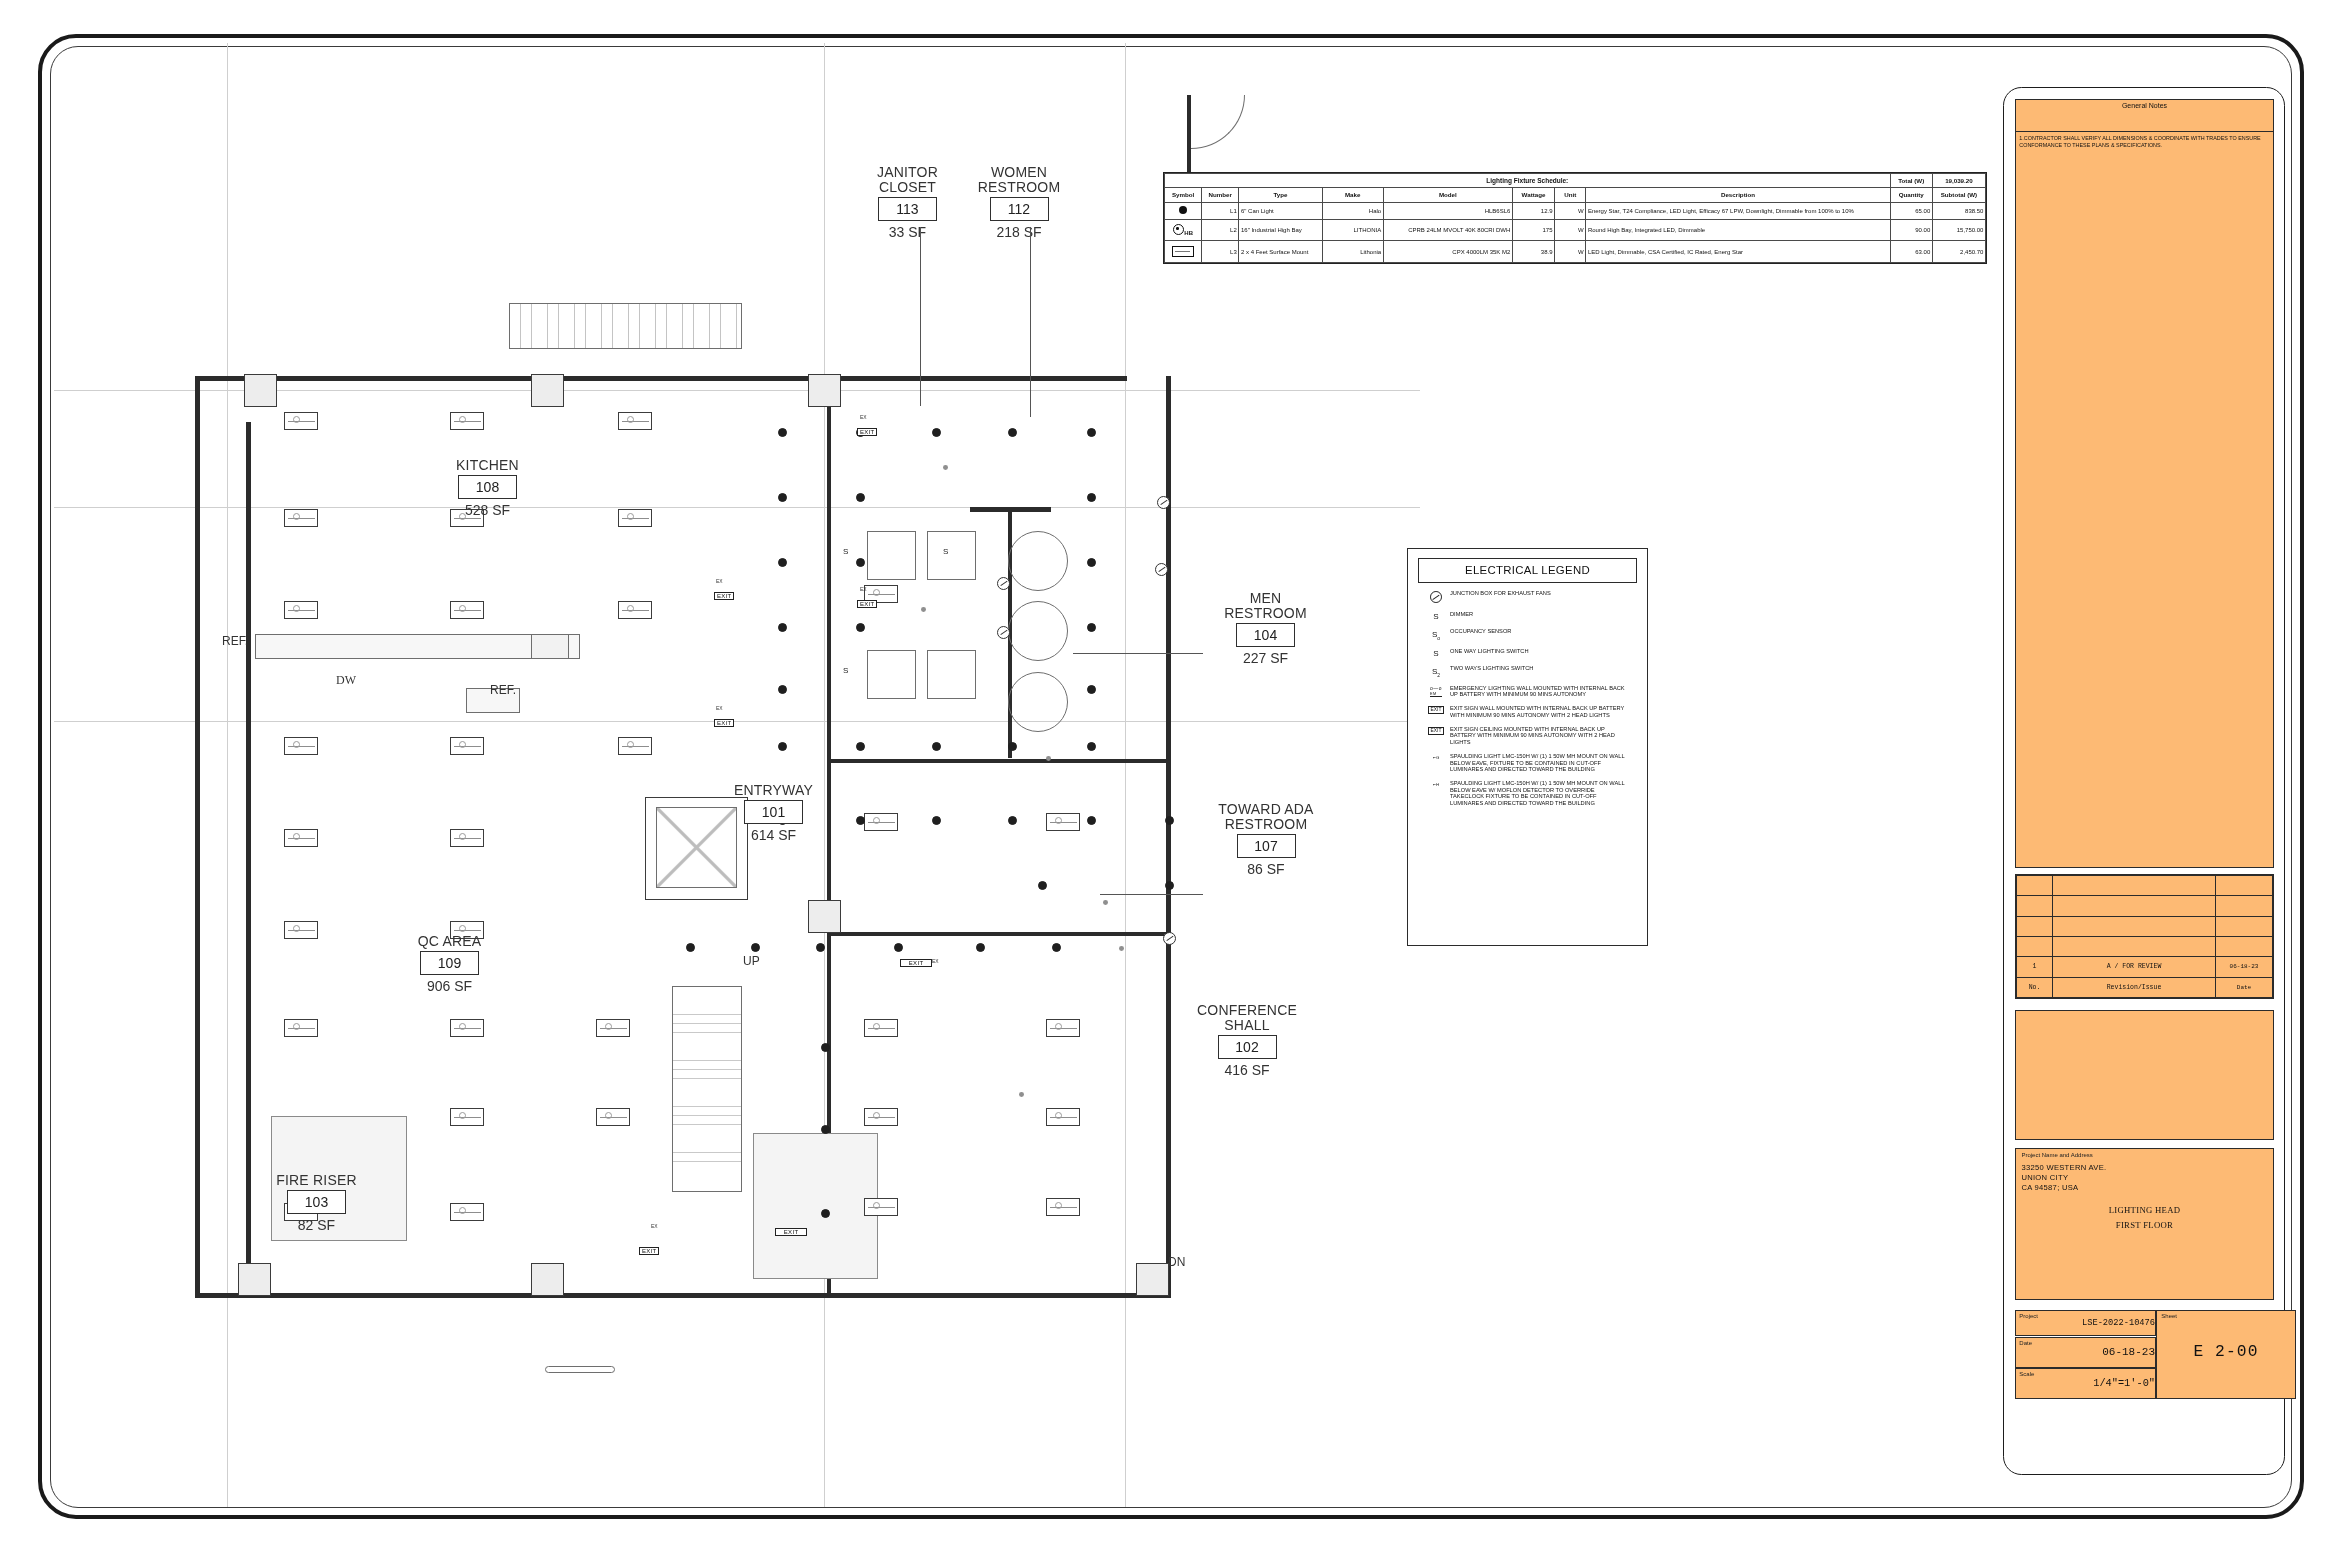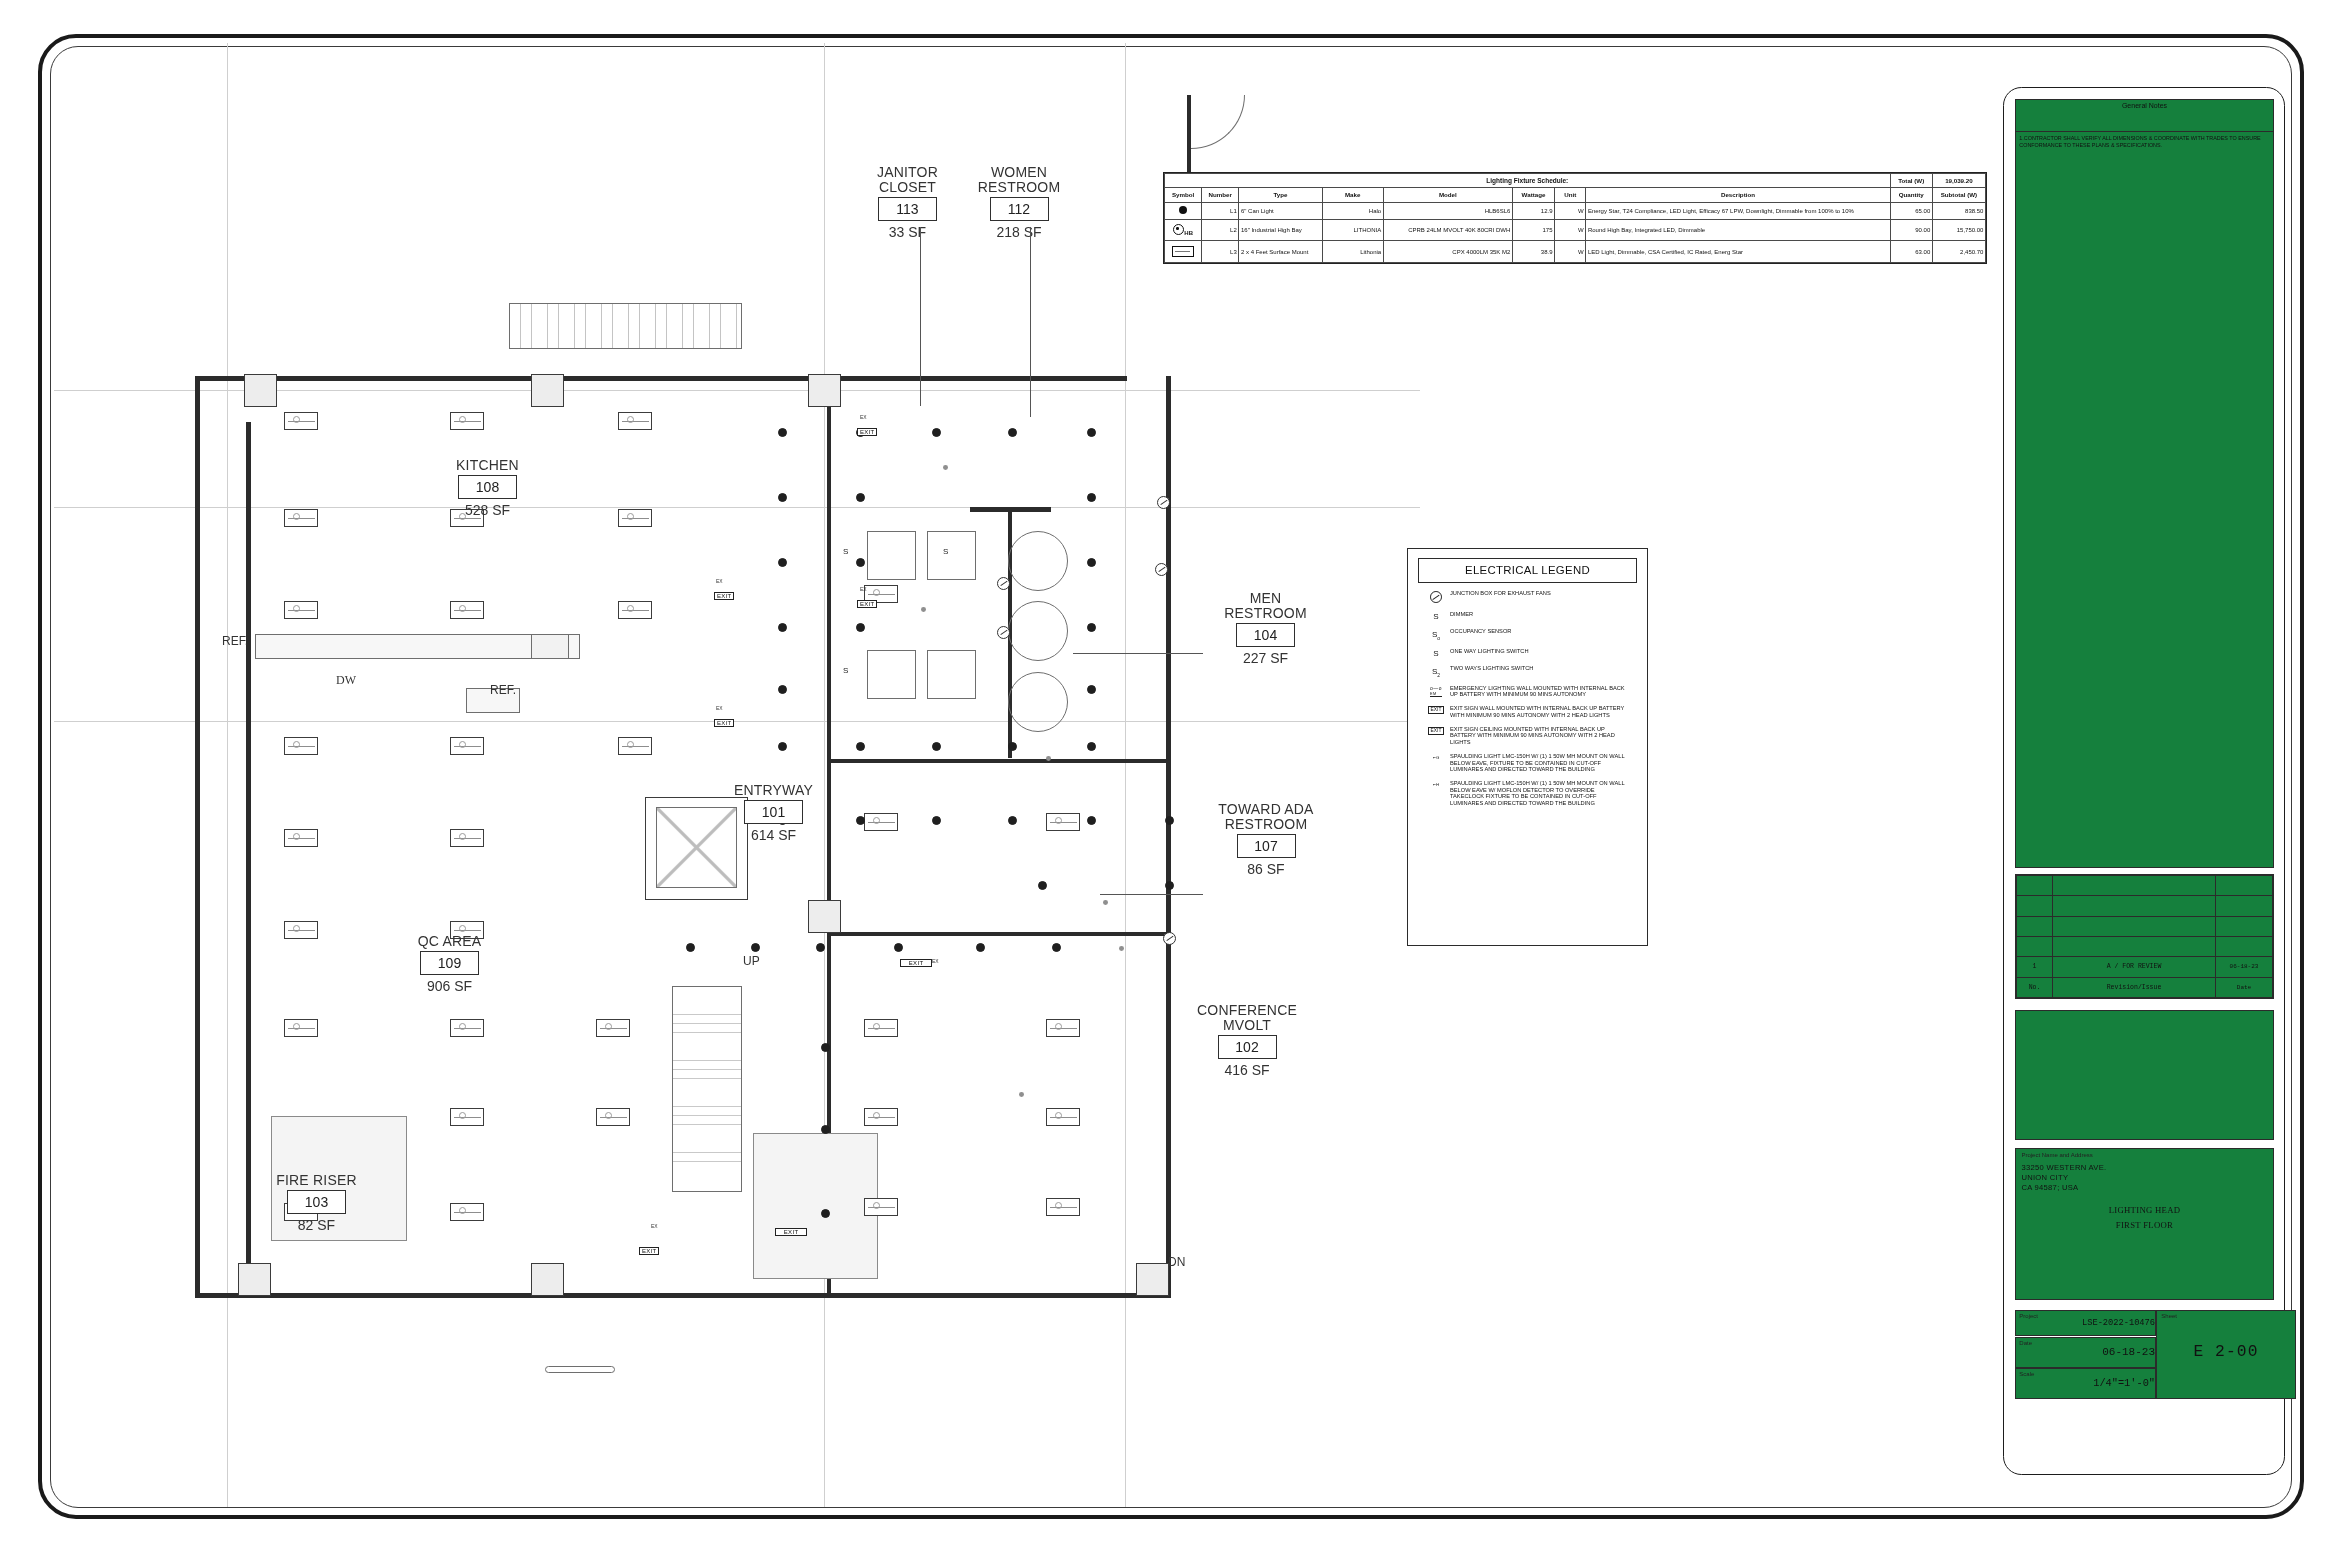--- a/index.html
+++ b/index.html
@@ -59,21 +59,21 @@
   
   #legend{position:absolute;left:1407px;top:548px;width:241px;height:398px;border:1.1px solid #2b2b2b;background:#fff;box-sizing:border-box;}
   #legend .lg-title{margin:8.7px auto 0;width:217px;height:23px;border:1.1px solid #2b2b2b;display:flex;align-items:center;justify-content:center;font-size:11.4px;letter-spacing:0.3px;background:#fff;}
   .lg-row{display:flex;align-items:flex-start;margin:7.6px 0 0 14px;width:217px;}
   .lg-sym{width:28px;flex:0 0 28px;display:flex;align-items:center;justify-content:center;padding-top:1.1px;}
   .lg-txt{font-size:5.7px;line-height:6.5px;color:#111;max-width:179px;}
   .lg-exit{border:0.7px solid #222;font-size:4.9px;padding:0.5px 1.6px;line-height:4.9px;}
 
   
   #title-block{position:absolute;left:2003px;top:87px;width:282px;height:1388px;border:1.6px solid #1d1d1d;border-radius:18.4px;box-sizing:border-box;background:#fff;}
-  .tb-box{position:absolute;border:0.8px solid #2b2b2b;box-sizing:border-box;background:#15803d;}
+  .tb-box{position:absolute;border:0.8px solid #2b2b2b;box-sizing:border-box;background:#fdba74;}
   .tb-lbl{font-size:6px;color:#222;}
   .gn-title{font-size:7px;text-align:center;padding-top:2.2px;}
   .gn-body{font-size:5.4px;line-height:6.5px;padding:3.3px;color:#111;}
   .rev-table{width:100%;height:100%;border-collapse:collapse;font-size:6.5px;}
   .rev-table td{border:0.5px solid #2b2b2b;text-align:center;height:12px;}
   .addr{font-size:7.6px;line-height:10.3px;letter-spacing:0.3px;padding:4.3px 5.4px;}
   .plans-title{text-align:center;font-size:8.7px;font-family:"Liberation Serif",serif;margin-top:7.6px;letter-spacing:0.3px;}
   .sheetno{font-family:"Liberation Mono",monospace;font-size:16.3px;letter-spacing:1.1px;text-align:center;}
   .mono{font-family:"Liberation Mono",monospace;}
   .ctr{text-align:right;}
@@ -286,21 +286,21 @@
     <div class="leader" style="left:1046px;top:851px;width:103px;height:0.5px;"></div>
 
     <div class="room" style="left:336px;top:843px;width:119px;margin-top:48px;">
       <div class="nm">QC AREA</div>
       <div class="bx">109</div>
       <div class="sf">906 SF</div>
     </div>
 
     <div class="room" style="left:1125px;top:960px;width:136px;">
       <div class="nm">CONFERENCE</div>
-      <div class="nm">MVOLT</div>
+      <div class="nm">SHALL</div>
       <div class="bx">102</div>
       <div class="sf">416 SF</div>
     </div>
 
     <div class="room" style="left:203px;top:1130px;width:119px;">
       <div class="nm">FIRE RISER</div>
       <div class="bx">103</div>
       <div class="sf">82 SF</div>
     </div>
 

